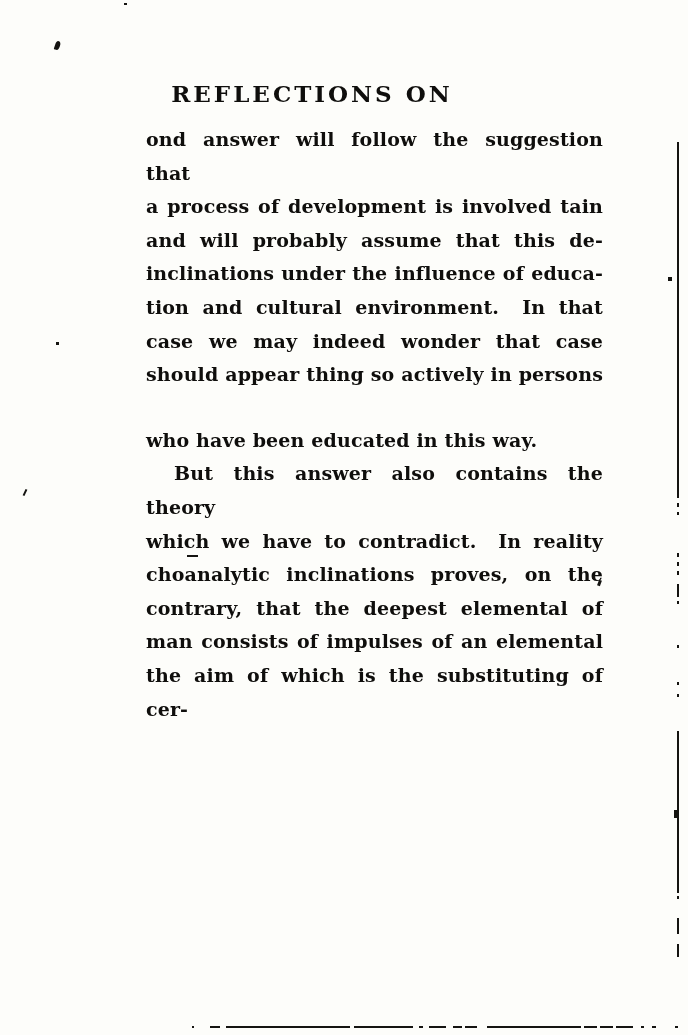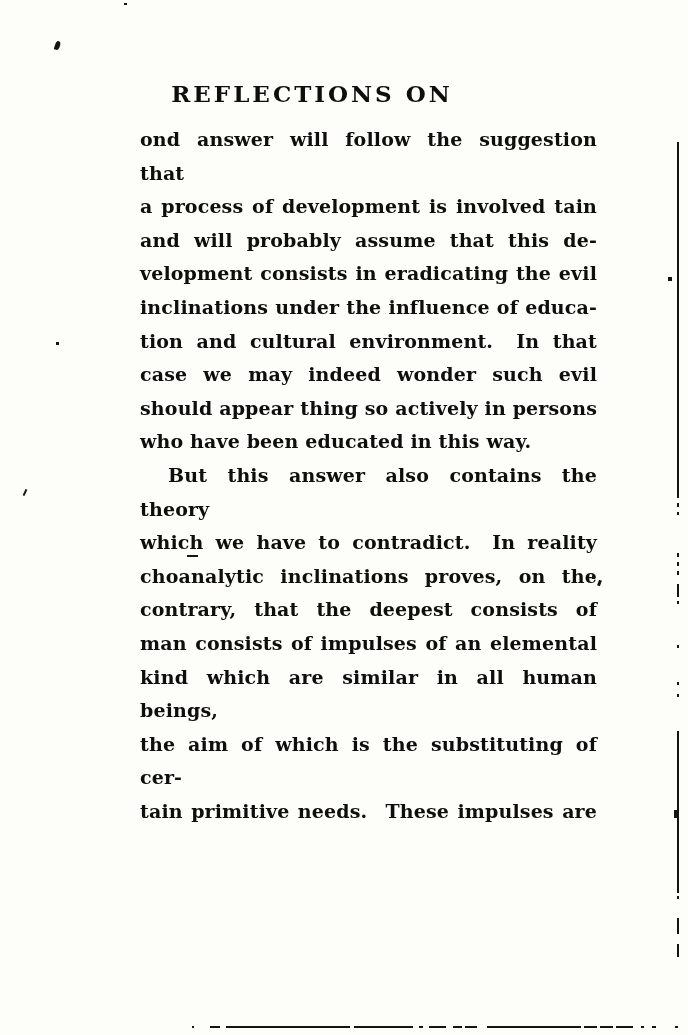--- a/index.html
+++ b/index.html
@@ -15,32 +15,32 @@
     overflow:hidden;
   }
   .running-header{
     position:absolute;top:80px;left:0;width:624px;
     text-align:center;
     font-size:23px;font-weight:700;
     letter-spacing:3px;
     color:var(--ink,#0f0e0c);
   }
   .textblock{
-    position:absolute;top:123px;left:140px;width:457px;
+    position:absolute;top:123px;left:146px;width:457px;
   }
   .line{
     font-size:19px;font-weight:700;
     line-height:33.6px;
     letter-spacing:0.15px;
     text-align:justify;
     text-align-last:justify;
     white-space:normal;
     color:var(--ink,#0f0e0c);
   }
-  .line.flush{text-align-last:left;}
+  .line.flush{text-align-last:left;margin-top:32px;}
   .line.indent{text-indent:28px;}
   .pagenum{
     font-size:19px;font-weight:700;
     line-height:33.6px;
     text-align:center;text-align-last:center;
     letter-spacing:1px;
   }
   
   .art{position:absolute;background:#151411;}
   .a-speck1{left:55px;top:41px;width:5px;height:9px;border-radius:60% 60% 60% 10%;transform:rotate(18deg);}
@@ -92,35 +92,32 @@
 <body>
 
 <div id="scan-page" style="--page-bg: #fdfdfa; --ink: #0f0e0c;">
 
   <div class="running-header">REFLECTIONS ON</div>
 
   <div class="textblock">
     <div class="line">ond answer will follow the suggestion that</div>
     <div class="line">a process of development is involved tain</div>
     <div class="line">and will probably assume that this de-</div>
-    <div class="line">velopment consists in eradicating the evil</div>
     <div class="line">inclinations under the influence of educa-</div>
     <div class="line">tion and cultural environment.  In that</div>
-    <div class="line">case we may indeed wonder such evil</div>
+    <div class="line">case we may indeed wonder that case</div>
     <div class="line">should appear thing so actively in persons</div>
     <div class="line flush">who have been educated in this way.</div>
 
     <div class="line indent">But this answer also contains the theory</div>
     <div class="line">which we have to contradict.  In reality</div>
     <div class="line">choanalytic inclinations proves, on the</div>
-    <div class="line">contrary, that the deepest consists of</div>
+    <div class="line">contrary, that the deepest elemental of</div>
     <div class="line">man consists of impulses of an elemental</div>
-    <div class="line">kind which are similar in all human beings,</div>
     <div class="line">the aim of which is the substituting of cer-</div>
-    <div class="line">tain primitive needs.  These impulses are</div>
 
   </div>
 
   <div class="art a-speck1"></div>
   <div class="art a-dot-top"></div>
   <div class="art a-dot-l1"></div>
   <div class="art a-slash-l"></div>
   <div class="art a-dot-r1"></div>
   <div class="art a-no-underline"></div>
   <div class="art a-psy-dot"></div>

